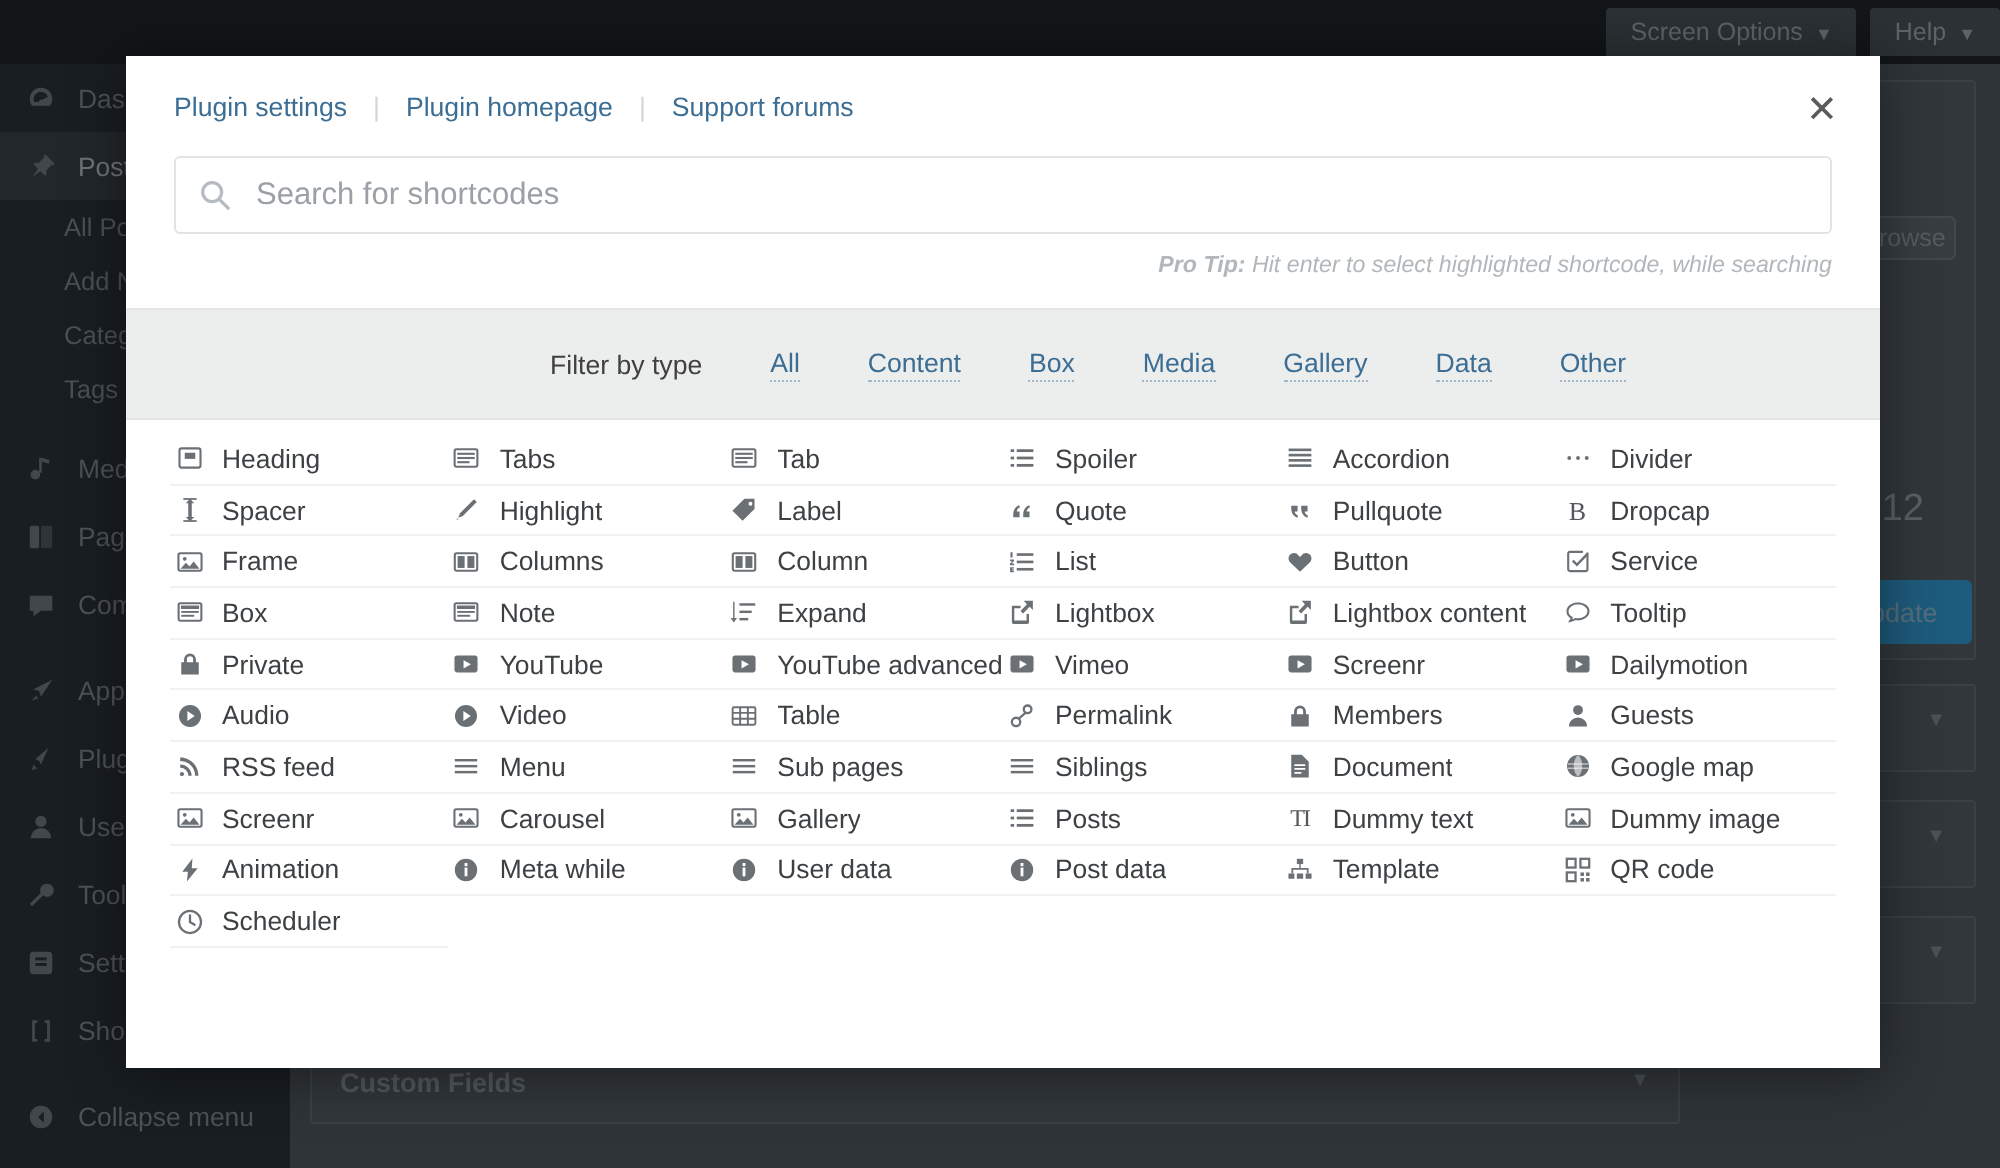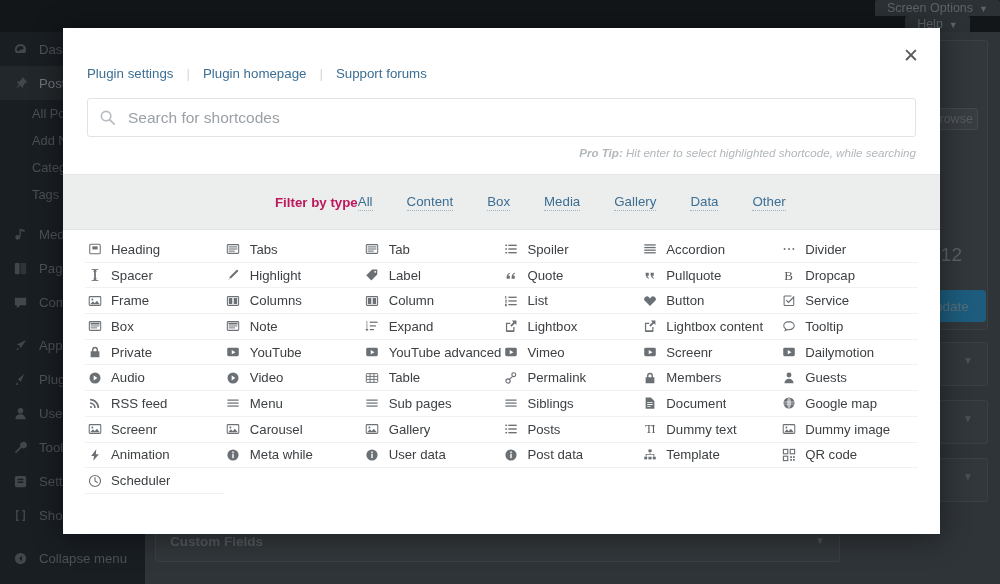--- a/index.html
+++ b/index.html
@@ -13,21 +13,21 @@
 
   
   #wp-backdrop {
     position: absolute; inset: 0;
     background: #32373c;
   }
   #wp-adminbar {
     position: absolute; top: 0; left: 0; right: 0; height: 32px;
     background: #121618;
   }
-  .adminbar-right { position: absolute; right: 0; top: 0; height: 32px; display: flex; align-items: center; flex-direction: column; }
+  .adminbar-right { position: absolute; right: 0; top: 0; height: 32px; display: flex; align-items: center; }
   .ab-tab {
     color: #5d6468; font-size: 12.5px; padding: 0 12px; height: 24px;
     display: flex; align-items: center; gap: 6px;
     background: #2b3134; margin-left: 7px; border-radius: 2px 2px 0 0;
   }
   .caretd { font-size: 9px; position: relative; top: 1px; }
 
   #wp-sidebar {
     position: absolute; left: 0; top: 32px; bottom: 0; width: 145px;
     background: #191e23;
@@ -81,21 +81,21 @@
     background: #fff;
     box-shadow: 0 3px 28px rgba(0,0,0,.45);
     z-index: 30;
     display: flex; flex-direction: column;
   }
   #modal-head {
     padding: 18px 24px 0 24px; position: relative; flex: 0 0 auto;
     border-bottom: 1px solid #e6e6e6;
     padding-bottom: 15px;
   }
-  .links-row { display: flex; align-items: flex-start; font-size: 13.3px; margin-top: 20px; }
+  .links-row { display: flex; align-items: flex-start; font-size: 13.3px; }
   .mlink { color: #3c6e94; text-decoration: none; }
   .link-div { color: #d2d7da; margin: 0 13px; font-weight: 300; }
 
   #close-btn {
     position: absolute; right: 14px; top: 12px;
     width: 30px; height: 30px; display: flex;
     align-items: center; justify-content: center;
     color: #5b5b5b; font-size: 19px; cursor: pointer;
     line-height: 1;
   }
@@ -123,21 +123,21 @@
     text-align: right; font-size: 11.6px; color: #b2b7bb;
     font-style: italic; margin-top: 9px;
   }
   .protip b { font-style: italic; text-align: center; }
 
   #filter-bar {
     background: #eceded; border-bottom: 1px solid #e2e3e4;
     height: 55px; display: flex; align-items: center;
     padding-left: 212px; flex: 0 0 auto;
   }
-  .filter-label { font-size: 13.3px; color: #be185d; font-weight: bold; }
+  .filter-label { font-size: 13.3px; color: #404040; font-weight: normal; margin-right: 34px; }
   .filter-link {
     font-size: 13.3px; color: #3c6e94; text-decoration: none;
     margin-right: 34px; border-bottom: 1px dotted #9fb8c9;
     padding-bottom: 1px; cursor: pointer;
   }
   .filter-link:last-child { margin-right: 12px; }
 
   #grid-area { flex: 1 1 auto; padding: 7px 0 0 0; overflow: hidden; }
   #grid {
     display: grid;

